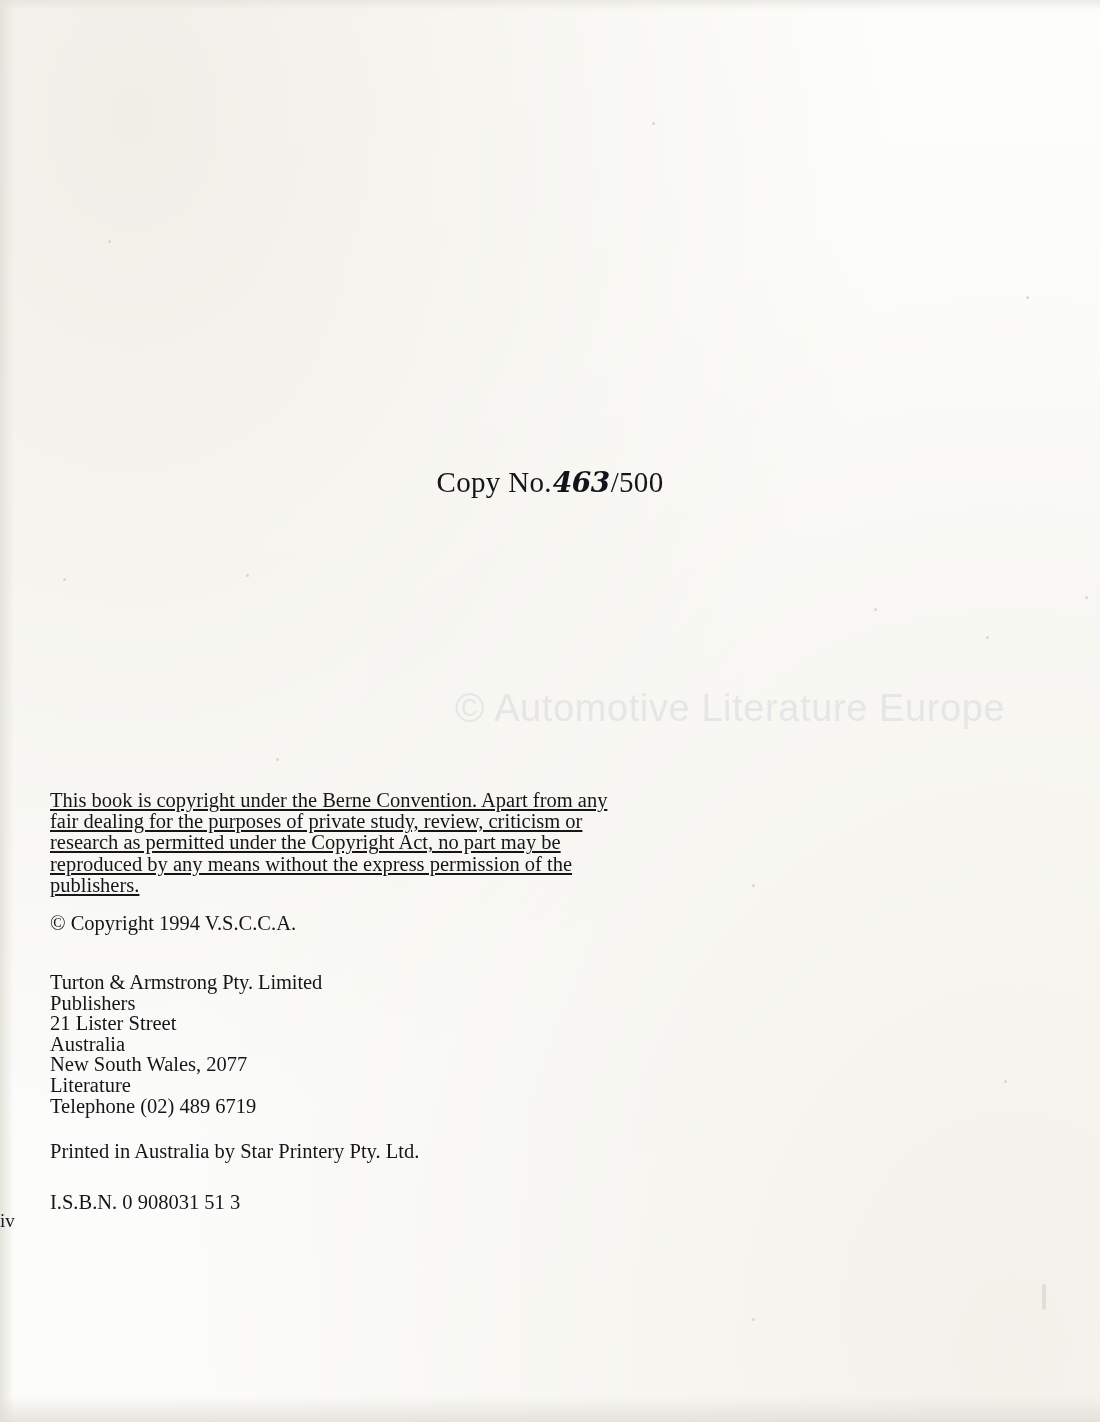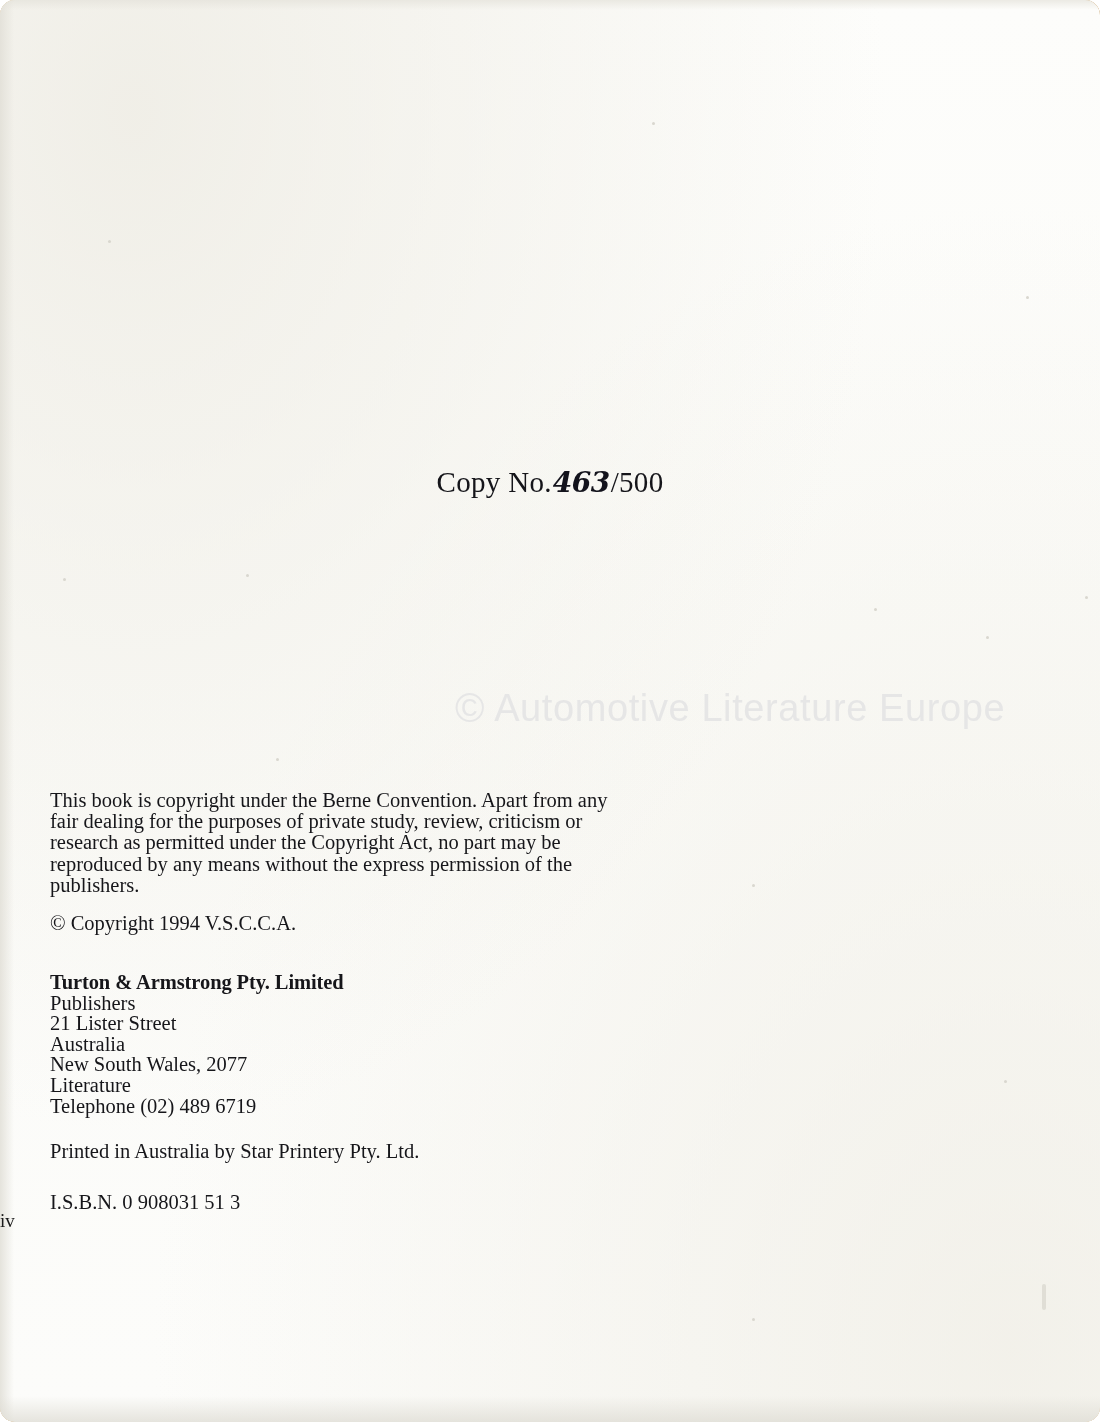--- a/index.html
+++ b/index.html
@@ -8,21 +8,20 @@
     background: #ffffff;
   }
   .page {
     position: relative;
     width: 1100px;
     height: 1422px;
     background: #a16207;
     overflow: hidden;
     font-family: "Liberation Serif", serif;
     color: #1a1a1a;
-    border-radius: 15px;
   }
   
   .paper-tint {
     position: absolute;
     inset: 0;
     background:
       radial-gradient(ellipse at 12% 8%, rgba(238,236,228,0.85) 0%, rgba(255,255,255,0) 55%),
       radial-gradient(ellipse at 92% 95%, rgba(240,238,230,0.8) 0%, rgba(255,255,255,0) 60%),
       linear-gradient(180deg, #fdfdfb 0%, #fbfbf8 45%, #fcfcfa 100%);
     pointer-events: none;
@@ -89,28 +88,28 @@
   }
 
   
   .block {
     position: absolute;
     left: 50px;
     font-size: 20.5px;
     line-height: 21.2px;
     color: #16161a;
   }
-  .block.copyright-notice { top: 790px; width: 560px; }
+  .block.copyright-notice { top: 790px; width: 560px; text-decoration: underline; }
   .block.copyright-line   { top: 913px; }
   .block.publisher        { top: 972px; }
   .block.printed-line     { top: 1141px; }
   .block.isbn-line        { top: 1192px; }
 
   .publisher .pub-name {
-    font-weight: bold;
+    font-weight: normal;
     font-family: "Liberation Serif", serif;
     letter-spacing: -0.1px;
   }
   .publisher div { line-height: 20.6px; }
 
   .folio {
     position: absolute;
     left: 0;
     right: 0;
     top: 1210px;

